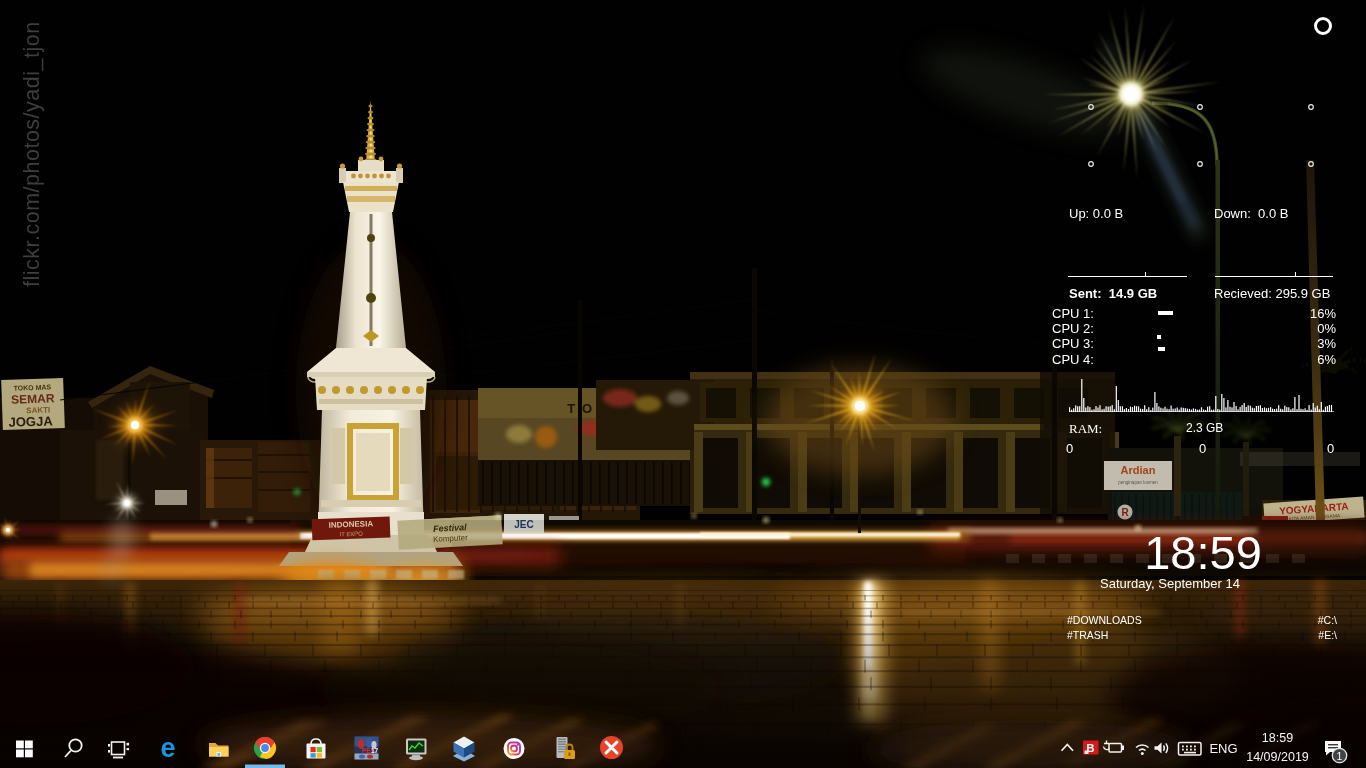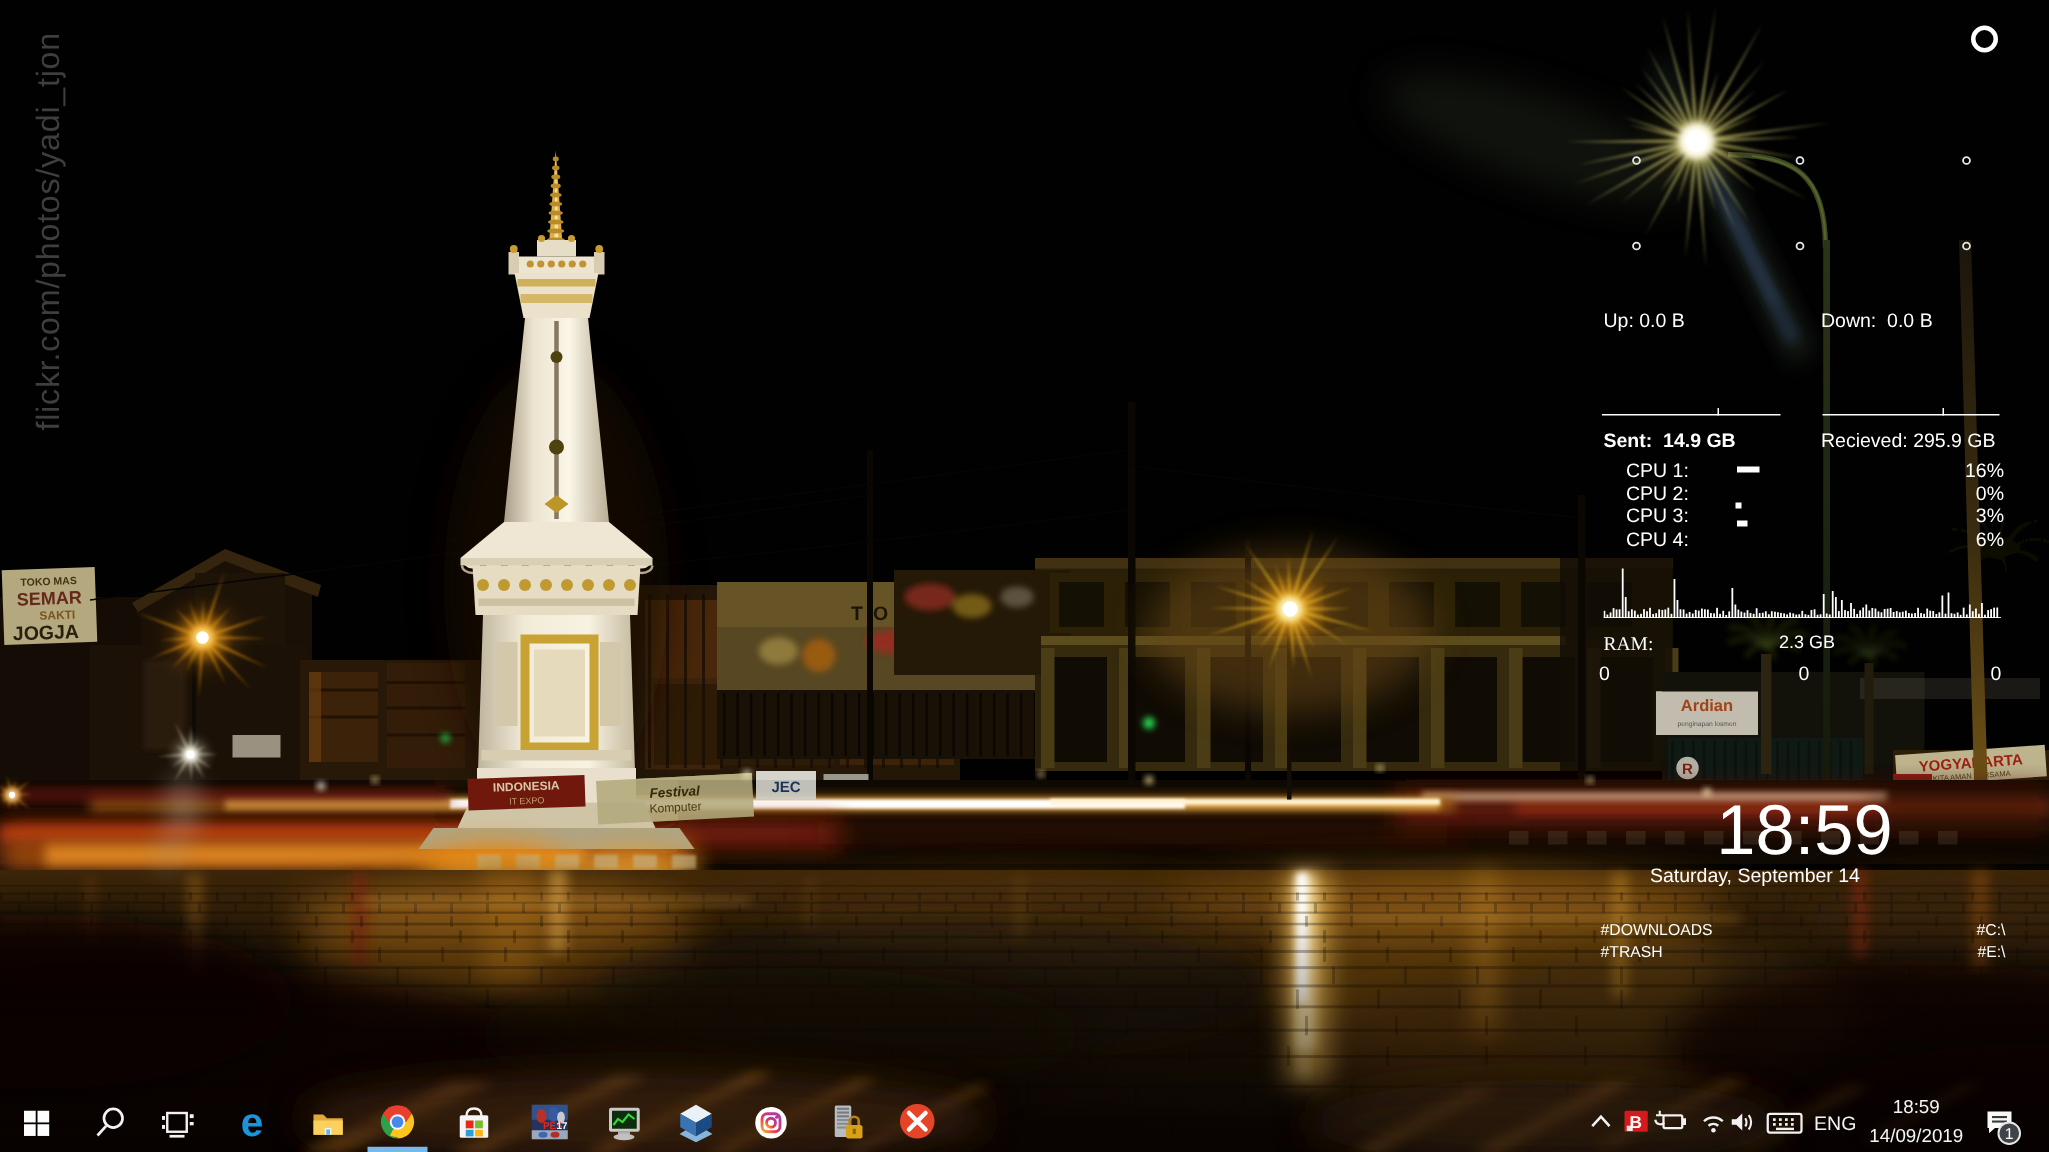--- a/index.html
+++ b/index.html
@@ -1133,21 +1133,21 @@
 
 <div class="w" style="left:1069px;top:206px;font-size:13px;text-align:center;">Up: 0.0 B</div>
 <div class="w" style="left:1214px;top:206px;font-size:13px;">Down:&nbsp; 0.0 B</div>
 <div class="w" style="left:1068px;top:276px;width:119px;height:1px;background:#fff;"></div>
 <div class="w" style="left:1215px;top:276px;width:118px;height:1px;background:#fff;"></div>
 <div class="w" style="left:1145px;top:272px;width:1px;height:5px;background:#fff;"></div>
 <div class="w" style="left:1295px;top:272px;width:1px;height:5px;background:#fff;"></div>
 <div class="w" style="left:1069px;top:286px;font-size:13px;font-weight:bold;">Sent:&nbsp; 14.9 GB</div>
 <div class="w" style="left:1214px;top:286px;font-size:13px;">Recieved: 295.9 GB</div>
 
-<div class="w" style="left:1084px;top:306px;font-size:13px;line-height:15.2px;">CPU 1:<br>CPU 2:<br>CPU 3:<br>CPU 4:</div>
+<div class="w" style="left:1052px;top:306px;font-size:13px;line-height:15.2px;">CPU 1:<br>CPU 2:<br>CPU 3:<br>CPU 4:</div>
 <div class="w" style="right:30px;top:306px;font-size:13px;line-height:15.2px;text-align:right;margin-left:20px;">16%<br>0%<br>3%<br>6%</div>
 <div class="w" style="left:1158px;top:311px;width:15px;height:4px;background:#fff;"></div>
 <div class="w" style="left:1157px;top:335px;width:4px;height:4px;background:#fff;"></div>
 <div class="w" style="left:1158px;top:347px;width:7px;height:4px;background:#fff;"></div>
 <svg class="w" style="left:1069px;top:378px;" width="265" height="34">
     <rect x="0.0" y="29.2" width="1.2" height="4.8" fill="#fff"></rect>
     <rect x="2.0" y="31.7" width="1.2" height="2.3" fill="#fff"></rect>
     <rect x="4.1" y="30.3" width="1.2" height="3.7" fill="#fff"></rect>
     <rect x="6.1" y="27.4" width="1.2" height="6.6" fill="#fff"></rect>
     <rect x="8.1" y="28.3" width="1.2" height="5.7" fill="#fff"></rect>

